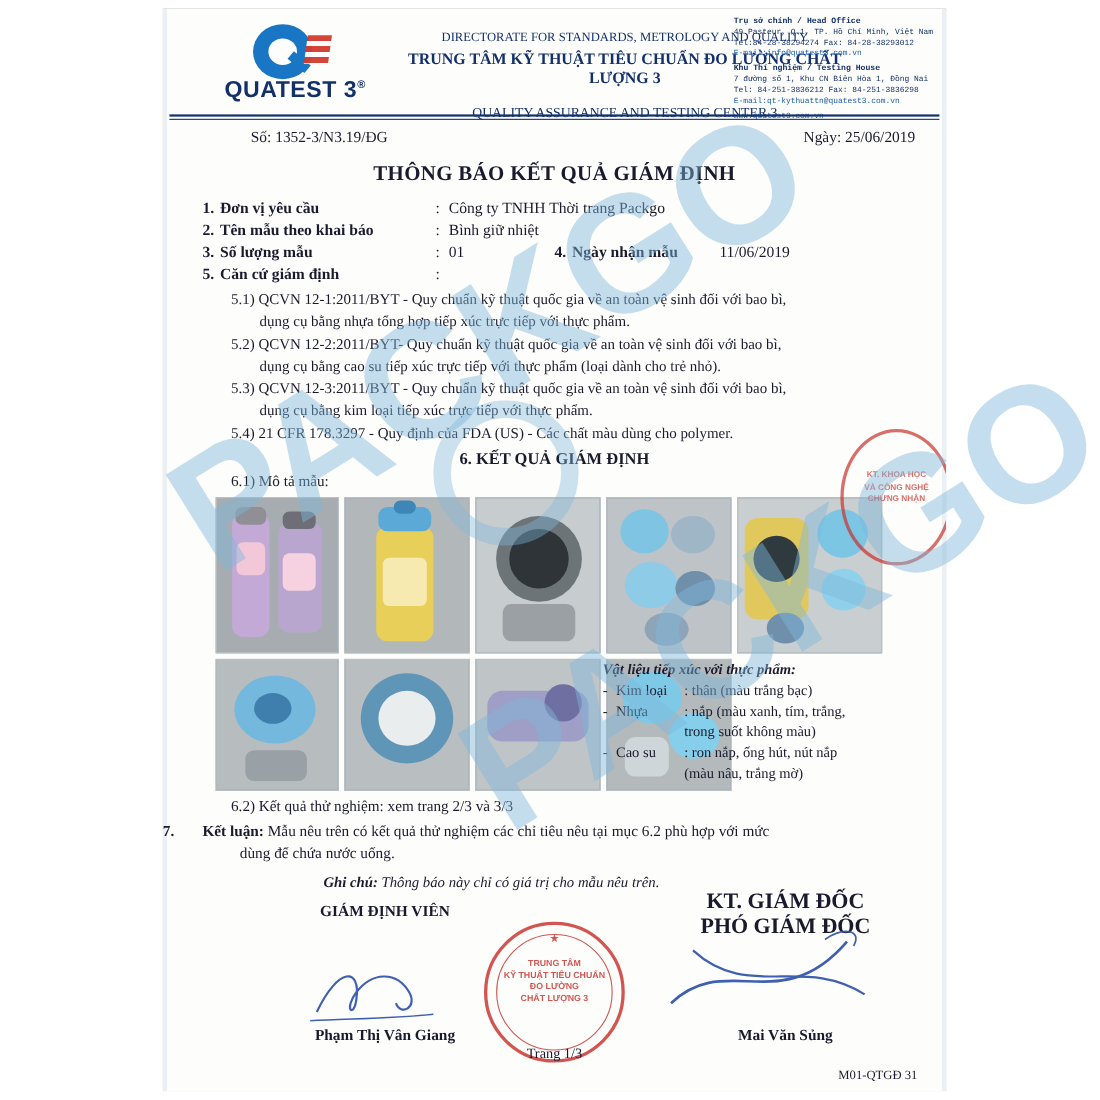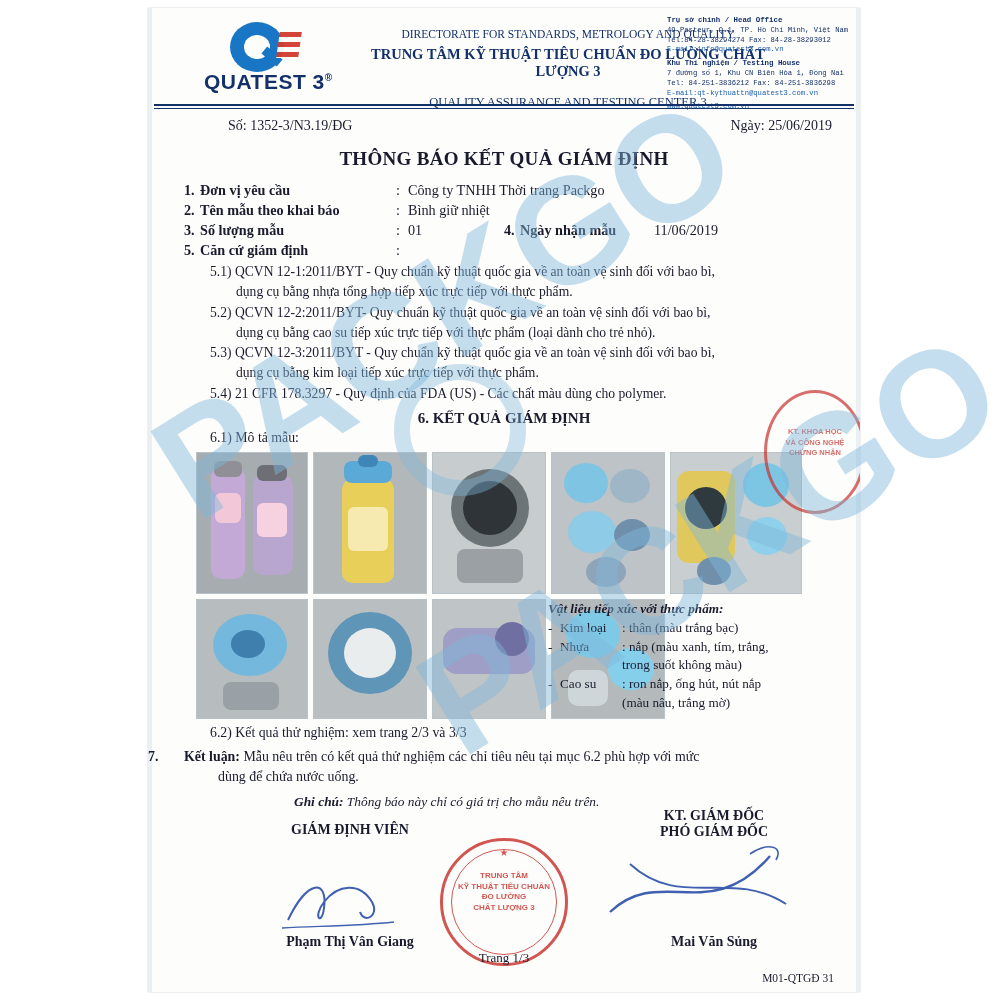--- a/index.html
+++ b/index.html
@@ -137,21 +137,21 @@
   .concl{padding:0 26px 0 36px;font-size:13.9px;line-height:1.45;margin-top:6px;position:relative;}
   .concl .n{position:absolute;left:0;font-weight:bold;}
   .concl .lab{font-weight:bold;}
   .concl .b2{padding-left:34px;}
   .note{padding-left:110px;margin-top:5px;font-size:13.4px;font-style:italic;}
   .note b{font-style:italic;}
 
   
   .sigs{position:relative;height:150px;margin-top:4px;}
   .sig-l{position:absolute;left:112px;top:6px;text-align:center;width:180px;font-weight:bold;font-size:14px;}
-  .sig-r{position:absolute;right:46px;top:-8px;text-align:center;width:200px;font-weight:bold;font-size:14px;}
+  .sig-r{position:absolute;right:46px;top:-8px;text-align:center;width:200px;font-weight:bold;font-size:20px;}
   .sig-name-l{position:absolute;left:112px;top:118px;width:180px;text-align:center;font-weight:bold;font-size:14px;}
   .sig-name-r{position:absolute;right:46px;top:118px;width:200px;text-align:center;font-weight:bold;font-size:14px;}
 
   .stamp{
     position:absolute;left:292px;top:22px;width:122px;height:122px;border-radius:50%;
     border:3px solid #c8322c;opacity:.82;
   }
   .stamp:before{
     content:"";position:absolute;left:8px;top:8px;right:8px;bottom:8px;border-radius:50%;
     border:1.5px solid #c8322c;

